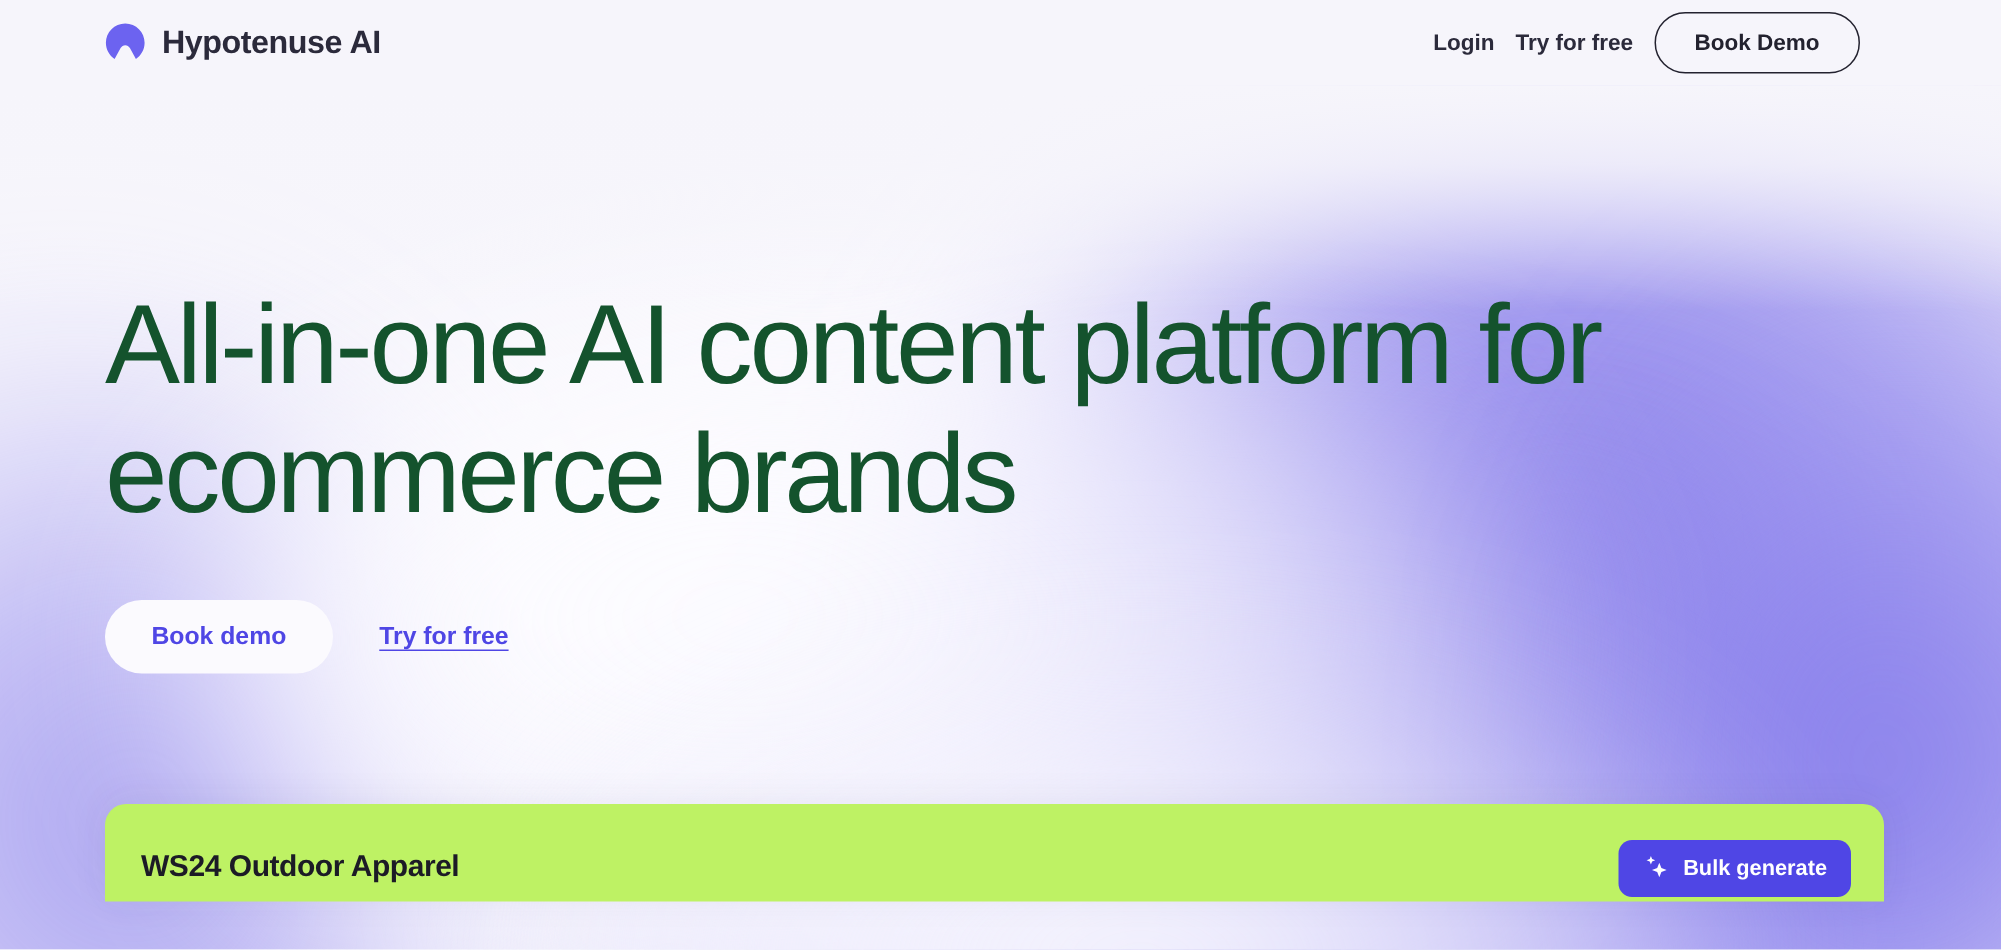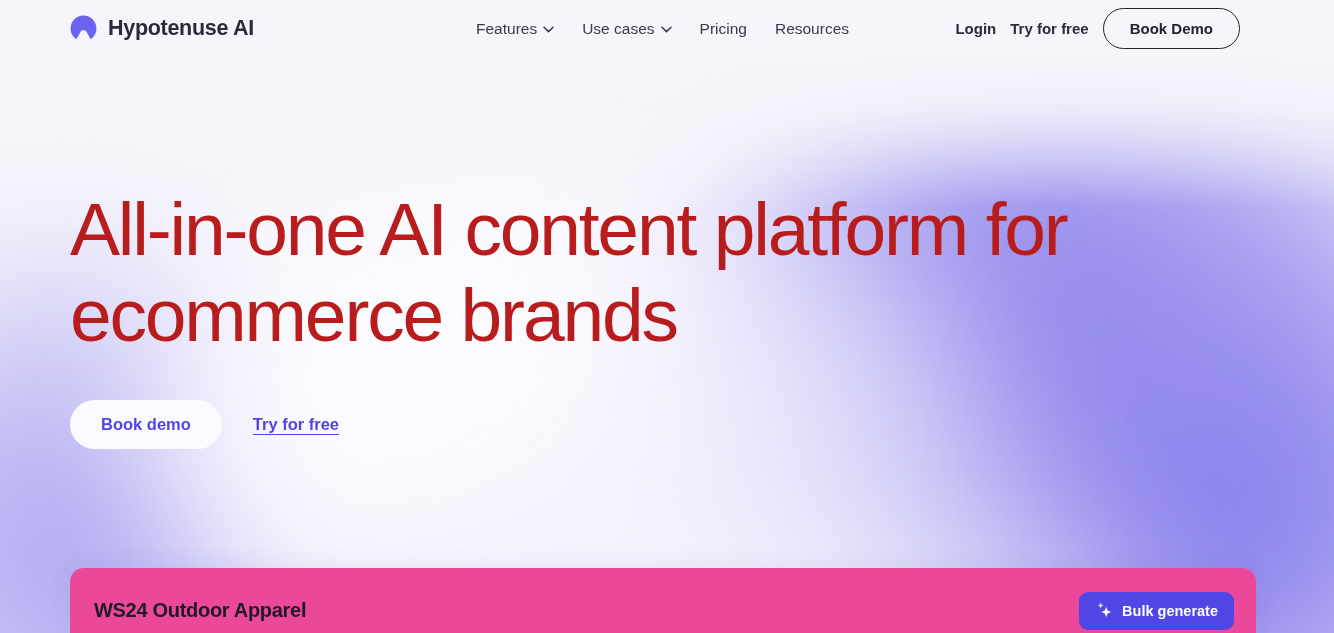--- a/index.html
+++ b/index.html
@@ -182,21 +182,21 @@
     left: 70px;
     top: 186px;
     width: 1130px;
     z-index: 10;
   }
 
   #hero-title {
     font-size: 75px;
     line-height: 86px;
     font-weight: normal;
-    color: #b91c1c;
+    color: #14532d;
     letter-spacing: -2.2px;
     white-space: pre-line;
   }
 
   #hero-subtitle {
     margin-top: 29px;
     font-size: 22.5px;
     line-height: 30px;
     color: #24232F;
     letter-spacing: -0.35px;
@@ -229,24 +229,24 @@
     text-decoration: underline;
     text-underline-offset: 4px;
     cursor: pointer;
     white-space: nowrap;
   }
 
   
   #app-card {
     position: absolute;
     left: 70px;
-    top: 568px;
+    top: 536px;
     width: 1186px;
     height: 65px;
-    background: #ec4899;
+    background: #bef264;
     border-radius: 14px 14px 0 0;
     z-index: 10;
     box-shadow: 0 -2px 24px rgba(60,50,120,0.07);
   }
 
   #app-card-title {
     position: absolute;
     left: 24px;
     top: 31px;
     font-size: 20px;
@@ -296,49 +296,20 @@
 
   <div id="brand">
     <span>
       <svg id="logo-mark" width="27" height="27" viewBox="0 0 27 27" xmlns="http://www.w3.org/2000/svg">
         <path d="M13.5 0.6 C20.7 0.6 26.4 6.3 26.4 13.5 C26.4 18.0 24.1 22.0 20.6 24.3 L16.6 17.0 C15.9 15.8 14.8 15.1 13.5 15.1 C12.2 15.1 11.1 15.8 10.4 17.0 L6.4 24.3 C2.9 22.0 0.6 18.0 0.6 13.5 C0.6 6.3 6.3 0.6 13.5 0.6 Z" fill="#6C63F0"></path>
       </svg>
     </span>
     <span id="brand-name">Hypotenuse AI</span>
   </div>
 
-  <nav id="main-nav">
-
-    <div class="nav-item">
-      <span>Features</span>
-      <span>
-        <svg class="chev" width="11" height="7" viewBox="0 0 11 7" xmlns="http://www.w3.org/2000/svg">
-          <path d="M1 1.3 L5.5 5.6 L10 1.3" fill="none" stroke="#3A3948" stroke-width="1.5" stroke-linecap="round" stroke-linejoin="round"></path>
-        </svg>
-      </span>
-    </div>
-
-    <div class="nav-item">
-      <span>Use cases</span>
-      <span>
-        <svg class="chev" width="11" height="7" viewBox="0 0 11 7" xmlns="http://www.w3.org/2000/svg">
-          <path d="M1 1.3 L5.5 5.6 L10 1.3" fill="none" stroke="#3A3948" stroke-width="1.5" stroke-linecap="round" stroke-linejoin="round"></path>
-        </svg>
-      </span>
-    </div>
-
-    <div class="nav-item">
-      <span>Pricing</span>
-    </div>
-
-    <div class="nav-item">
-      <span>Resources</span>
-    </div>
-
-  </nav>
 
   <div id="header-actions">
     <span class="header-link">Login</span>
     <span class="header-link">Try for free</span>
     <button id="book-demo-header">Book Demo</button>
   </div>
 
 </div>
 
 <div id="hero-content">

